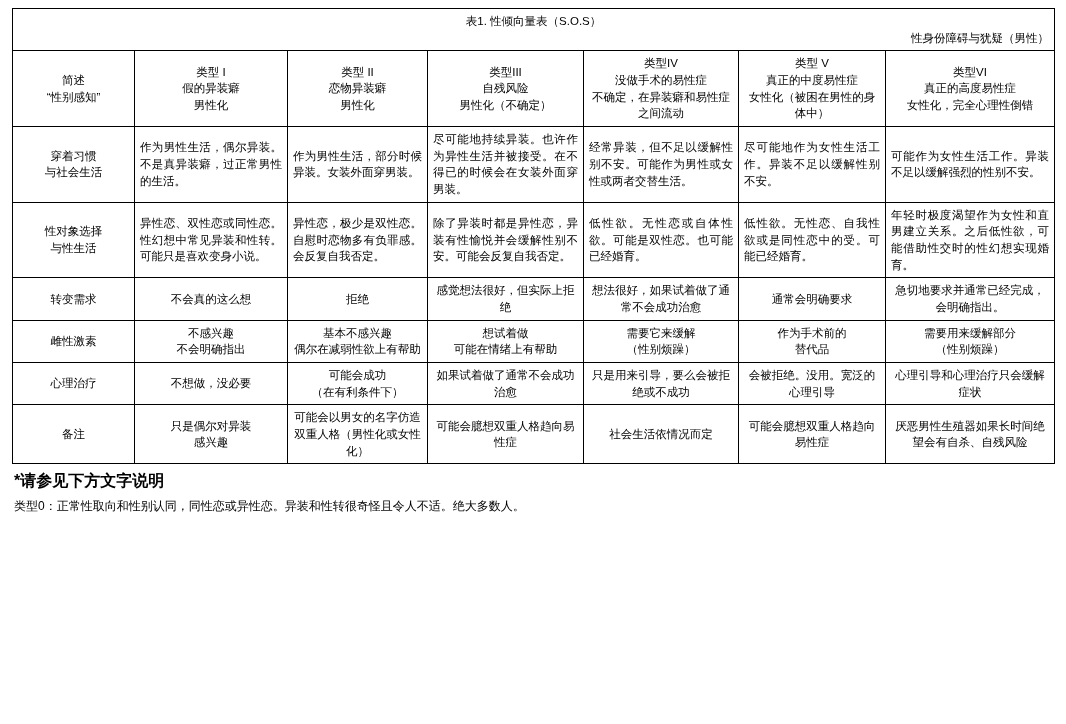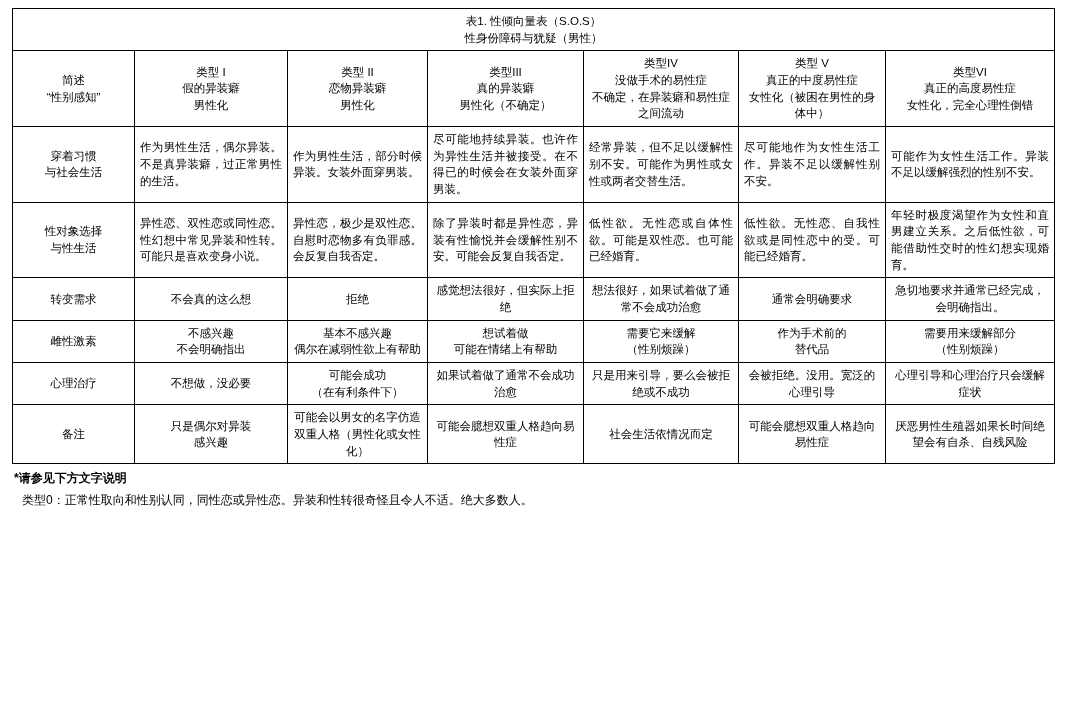--- a/index.html
+++ b/index.html
@@ -36,21 +36,21 @@
     line-height: 1.45;
     font-size: 11.5px;
     word-break: break-all;
   }
   .title-cell {
     font-size: 13px;
     line-height: 1.5;
     padding: 6px 4px 7px 4px;
   }
   .title-line1 { display: block; }
-  .title-line2 { display: block; }
+  .title-line2 { display: block; text-align: right; }
   .group-hdr {
     font-size: 12.5px;
     padding: 7px 4px;
   }
   .rowlabel {
     font-size: 12.5px;
     line-height: 1.5;
   }
   .typehdr {
     font-size: 12.5px;
@@ -66,26 +66,26 @@
     text-align-last: left;
     text-justify: inter-character;
   }
   .cellpara.ctr {
     text-align: center;
     text-align-last: center;
   }
   .small-num { font-size: 12px; }
   .footnote {
     margin: 5px 0 0 2px;
-    font-size: 12px;
+    font-size: 16px;
     font-weight: bold;
     line-height: 1.5;
   }
   .footnote2 {
-    margin: 4px 0 0 10px;
+    margin: 4px 0 0 2px;
     font-size: 12px;
     line-height: 1.5;
   }
   
   col.c0 { width: 122px; }
   col.c1 { width: 153px; }
   col.c2 { width: 140px; }
   col.c3 { width: 156px; }
   col.c4 { width: 155px; }
   col.c5 { width: 147px; }
@@ -122,21 +122,21 @@
           <span class="tdesc">假的异装癖</span>
           <span class="tgender">男性化</span>
         </td>
         <td class="typehdr">
           <span class="tname">类型 II</span>
           <span class="tdesc">恋物异装癖</span>
           <span class="tgender">男性化</span>
         </td>
         <td class="typehdr">
           <span class="tname">类型III</span>
-          <span class="tdesc">真的异装癖</span>
+          <span class="tdesc">自残风险</span>
           <span class="tgender">男性化（不确定）</span>
         </td>
         <td class="typehdr">
           <span class="tname">类型IV</span>
           <span class="tdesc">没做手术的易性症</span>
           <span class="tgender">不确定，在异装癖和易性症之间流动</span>
         </td>
         <td class="typehdr">
           <span class="tname">类型 V</span>
           <span class="tdesc">真正的中度易性症</span>

